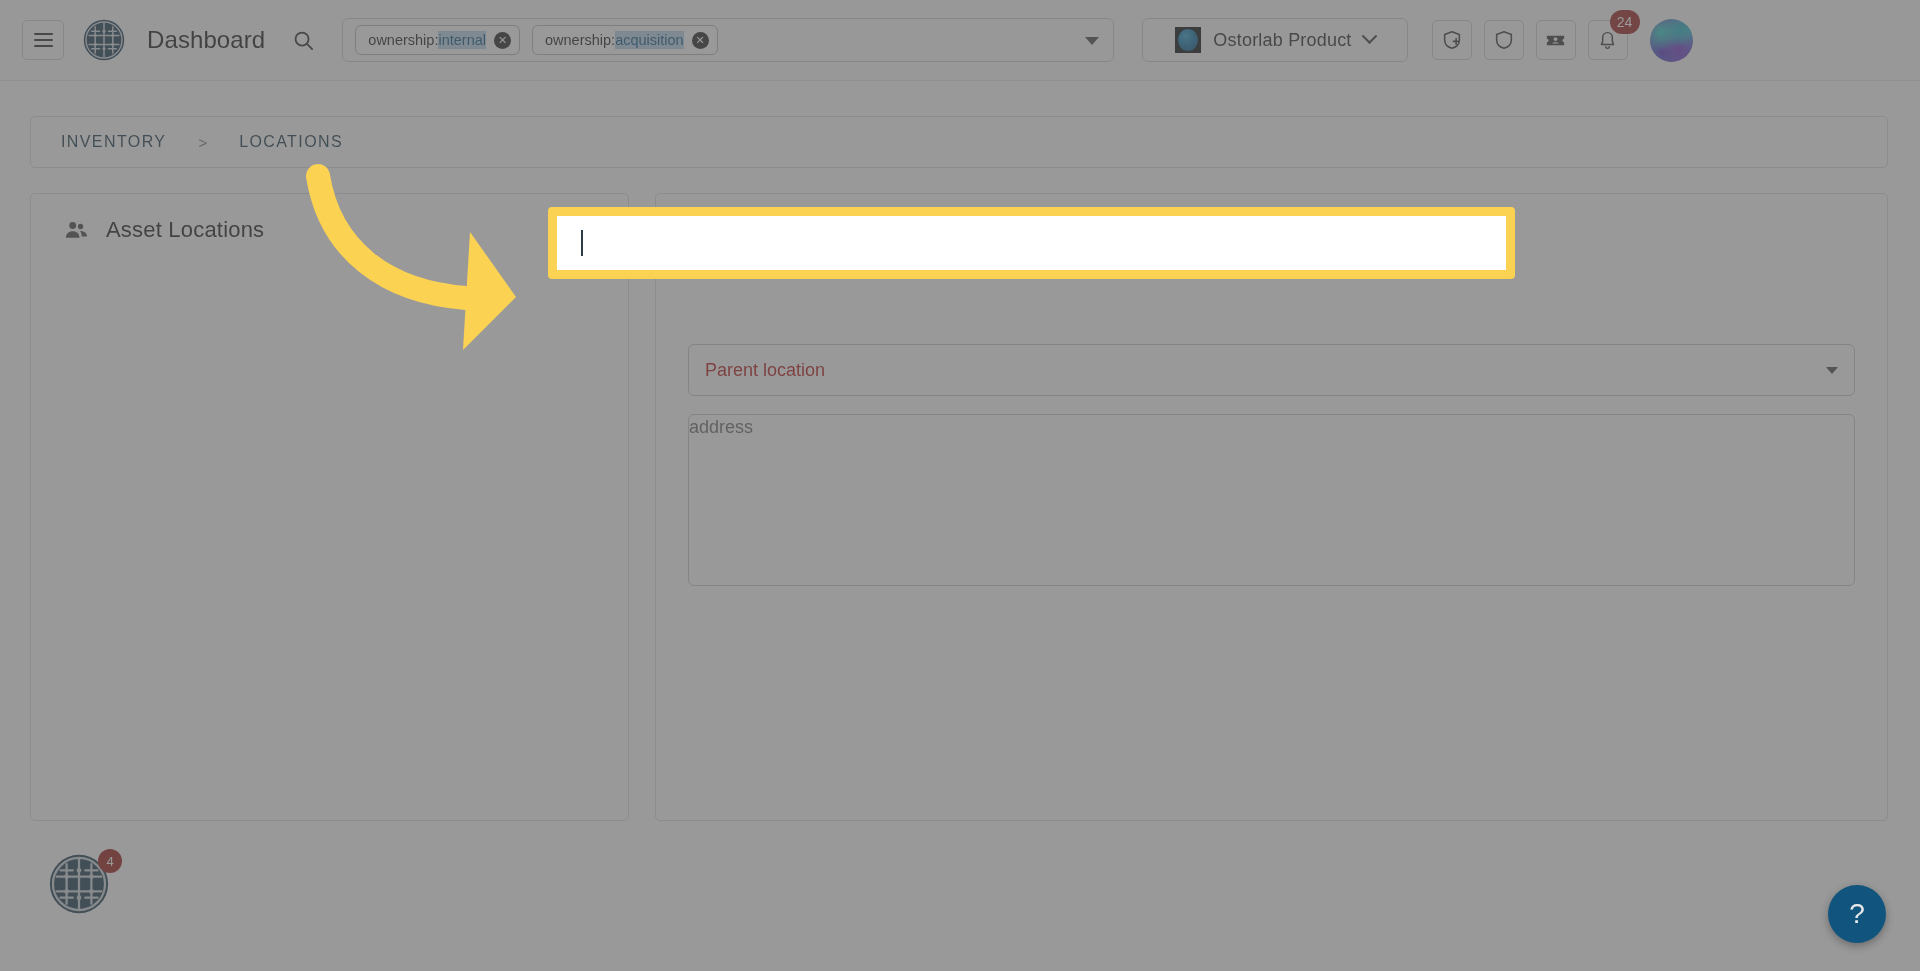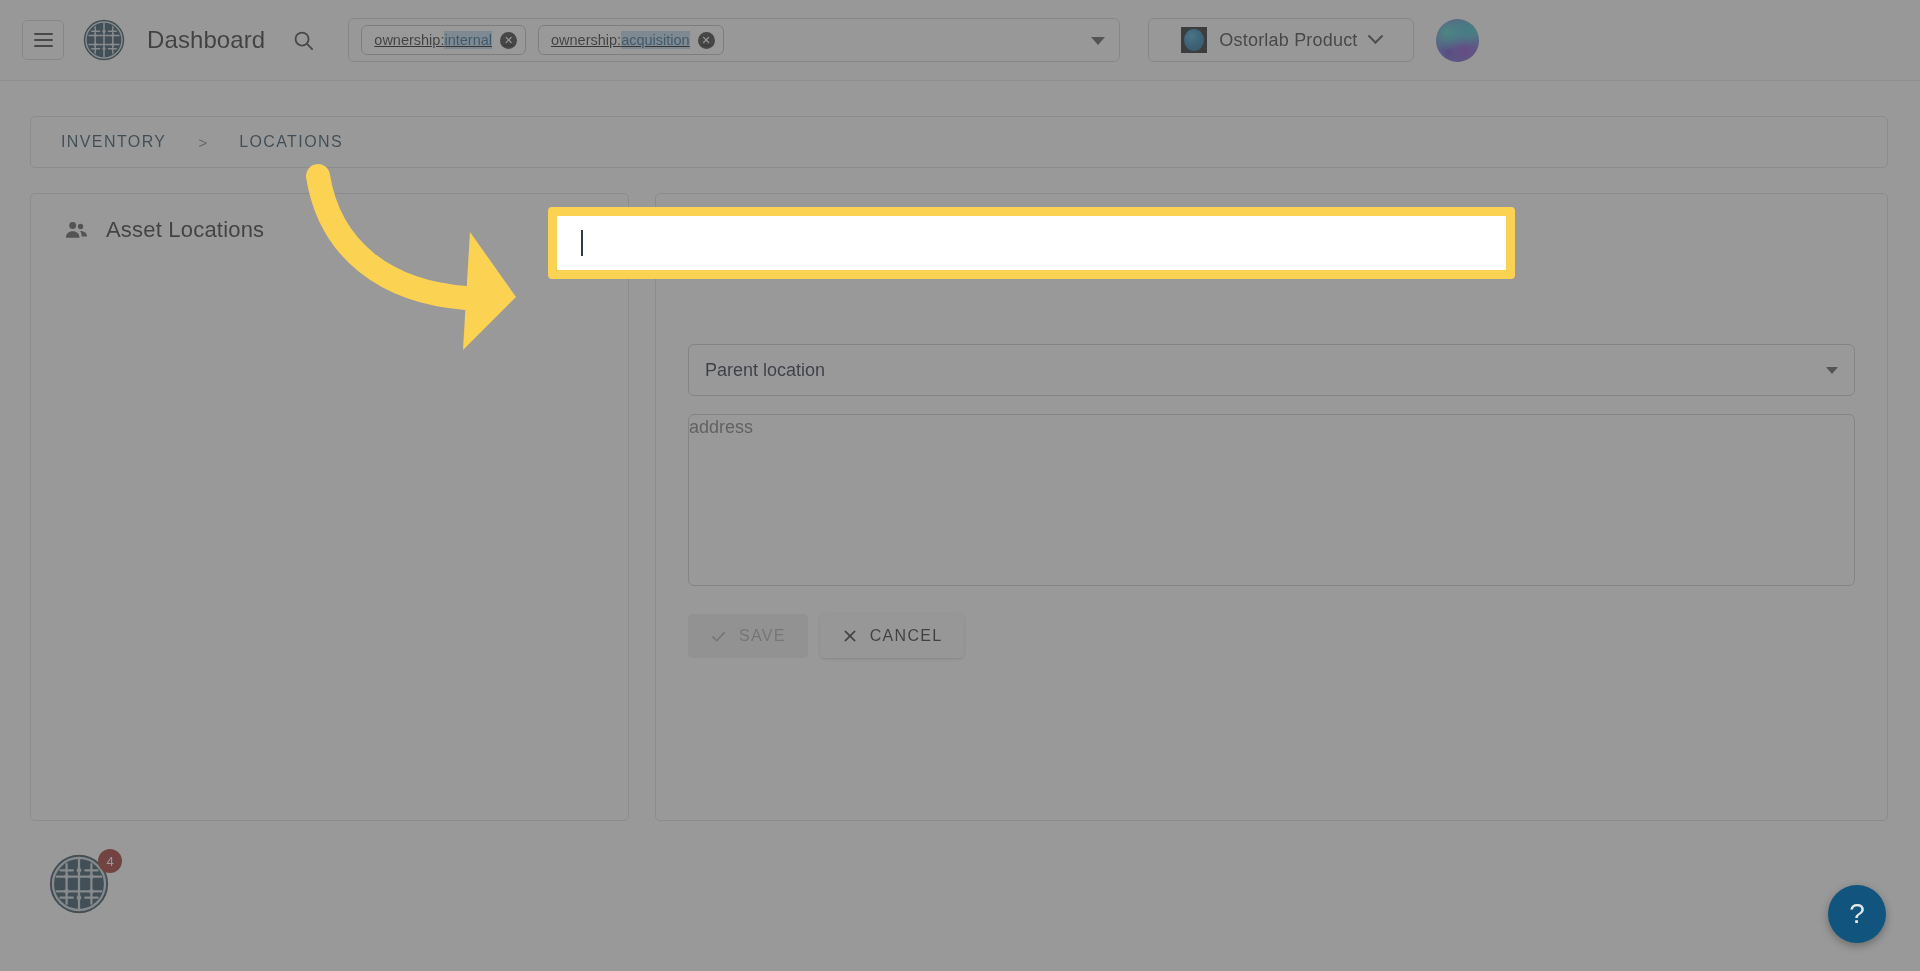--- a/index.html
+++ b/index.html
@@ -37,23 +37,23 @@
     margin-left: 21px; font-size: 24px; color: #1c1c1c;
     letter-spacing: .1px; white-space: nowrap;
   }
   .search-icon-btn {
     margin-left: 21px; width: 34px; height: 34px;
     display: flex; align-items: center; justify-content: center; cursor: pointer;
   }
 
   
   #filterbar {
-    margin-left: 28px; height: 44px; width: 772px;
+    margin-left: 22px; height: 44px; width: 772px;
     border: 1px solid #d0d0d0; border-radius: 6px; background: #fdfdfd;
-    display: flex; align-items: center; padding: 0 4px 0 12px; position: relative; text-decoration: underline;
+    display: flex; align-items: center; padding: 0 4px 0 12px; position: relative;
   }
   .chip {
     height: 30px; display: flex; align-items: center; gap: 8px;
     border: 1px solid #b9b9b9; border-radius: 6px; background: #fff;
     padding: 0 8px 0 12px; margin-right: 12px; cursor: pointer;
   }
   .chip-text { font-size: 14.5px; color: #1e1e1e; white-space: nowrap; }
   .chip-text .v { background: #b9d6ea; color: #15598c; padding: 1px 0; }
   .chip-x {
     width: 17px; height: 17px; border-radius: 50%; background: #262626;
@@ -128,21 +128,21 @@
   .field-wrap { margin: 0 32px; }
   .text-input, .select-input, .textarea-input {
     width: 100%; border: 1px solid #c9c9c9; border-radius: 6px; background: #fff;
     font-family: "Liberation Sans", sans-serif; font-size: 18px; color: #1d1d1d;
     outline: none;
   }
   .select-input {
     height: 52px; padding: 0 16px; display: flex; align-items: center;
     position: relative; cursor: pointer;
   }
-  .select-ph { font-size: 18px; color: #0f172a; }
+  .select-ph { font-size: 18px; color: #b91c1c; }
   .select-caret {
     position: absolute; right: 16px; top: 50%; margin-top: -3px; width: 0; height: 0;
     border-left: 6px solid transparent; border-right: 6px solid transparent;
     border-top: 7px solid #4a4a4a;
   }
   .textarea-input {
     height: 172px; resize: none; line-height: 1.4;
   }
   .textarea-input::placeholder, .text-input::placeholder { color: #6e6e6e; }
 
@@ -245,20 +245,47 @@
   </div>
 
   <div id="product-select">
     <span class="product-thumb">
           <span></span>
         </span>
     <span class="product-name">Ostorlab Product</span>
     <span class="chev"></span>
   </div>
 
+  <div class="icon-btns">
+    <div class="icon-btn">
+      <svg width="22" height="22" viewBox="0 0 24 24" fill="none" stroke="#3a3a3a" stroke-width="1.7" stroke-linejoin="round">
+        <path d="M12 3 L20 6 V12 C20 16.5 16.5 19.8 12 21 C7.5 19.8 4 16.5 4 12 V6 Z"></path>
+        <path d="M13.5 13.5 H19.5 M16.5 10.5 V16.5" stroke-linecap="round"></path>
+      </svg>
+    </div>
+    <div class="icon-btn">
+      <svg width="22" height="22" viewBox="0 0 24 24" fill="none" stroke="#3a3a3a" stroke-width="1.7" stroke-linejoin="round">
+        <path d="M12 3 L20 6 V12 C20 16.5 16.5 19.8 12 21 C7.5 19.8 4 16.5 4 12 V6 Z"></path>
+      </svg>
+    </div>
+    <div class="icon-btn">
+      <svg width="23" height="23" viewBox="0 0 24 24" fill="#3a3a3a">
+        <path d="M3 7 H21 V10.2 A1.8 1.8 0 0 0 21 13.8 V17 H3 V13.8 A1.8 1.8 0 0 0 3 10.2 Z"></path>
+        <circle cx="12" cy="10.6" r="1.9" fill="#fdfdfd"></circle>
+        <path d="M8.6 15.2 C9 13.4 15 13.4 15.4 15.2 Z" fill="#fdfdfd"></path>
+      </svg>
+    </div>
+    <div class="icon-btn">
+      <svg width="21" height="21" viewBox="0 0 24 24" fill="none" stroke="#3a3a3a" stroke-width="1.7" stroke-linejoin="round">
+        <path d="M12 3 C8.7 3 6.5 5.2 6.5 8.5 V13 L5 16.5 H19 L17.5 13 V8.5 C17.5 5.2 15.3 3 12 3 Z"></path>
+        <path d="M10 19 A2 2 0 0 0 14 19" stroke-linecap="round"></path>
+      </svg>
+      <span class="bell-badge">24</span>
+    </div>
+  </div>
 
   <div id="avatar"></div>
 </div>
 
 <div id="page">
 
   <div class="panel" id="locations-panel">
     <div class="panel-head">
       <svg width="27" height="27" viewBox="0 0 24 24" fill="#4a4a4a">
         <circle cx="8.6" cy="7.6" r="3.1"></circle>
@@ -286,34 +313,20 @@
       <div class="select-input">
         <span class="select-ph">Parent location</span>
         <span class="select-caret"></span>
       </div>
     </div>
 
     <div class="field-wrap" style="margin-top:18px;">
       <textarea class="textarea-input" placeholder="address" style=""></textarea>
     </div>
 
-    <div class="btn-row" style="margin-top:24px;">
-      <button class="btn disabled">
-        <svg width="17" height="17" viewBox="0 0 24 24" fill="none" stroke="#a2a2a2" stroke-width="2.2" stroke-linecap="round" stroke-linejoin="round">
-          <path d="M4 12.5 L9.5 18 L20 6.5"></path>
-        </svg>
-        <span>SAVE</span>
-      </button>
-      <button class="btn cancel">
-        <svg width="16" height="16" viewBox="0 0 24 24" fill="none" stroke="#1a1a1a" stroke-width="2.3" stroke-linecap="round">
-          <path d="M5 5 L19 19 M19 5 L5 19"></path>
-        </svg>
-        <span>CANCEL</span>
-      </button>
-    </div>
   </div>
 
   <svg id="corner-logo" viewBox="0 0 100 100">
     <circle cx="50" cy="50" r="47" fill="#1b3d52"></circle>
     <g stroke="#cfd8dc" stroke-width="3.6" fill="none" stroke-linecap="round">
       <circle cx="50" cy="50" r="42"></circle>
       <path d="M50 10 V90"></path>
           <path d="M30 18 V82 M70 18 V82"></path>
       <path d="M14 38 H86 M14 62 H86"></path>
       <path d="M20 28 H40 M60 28 H80 M20 72 H40 M60 72 H80"></path>

